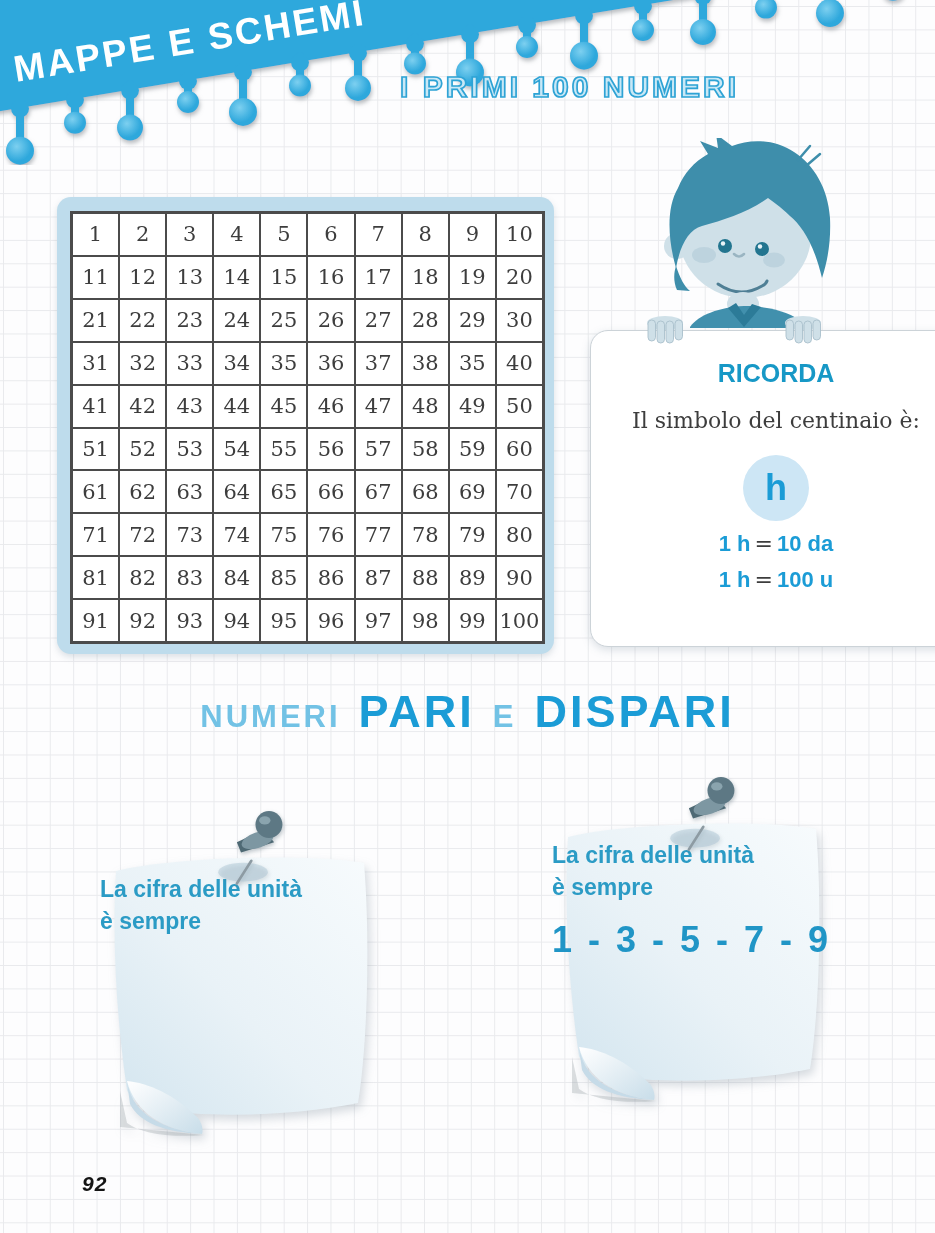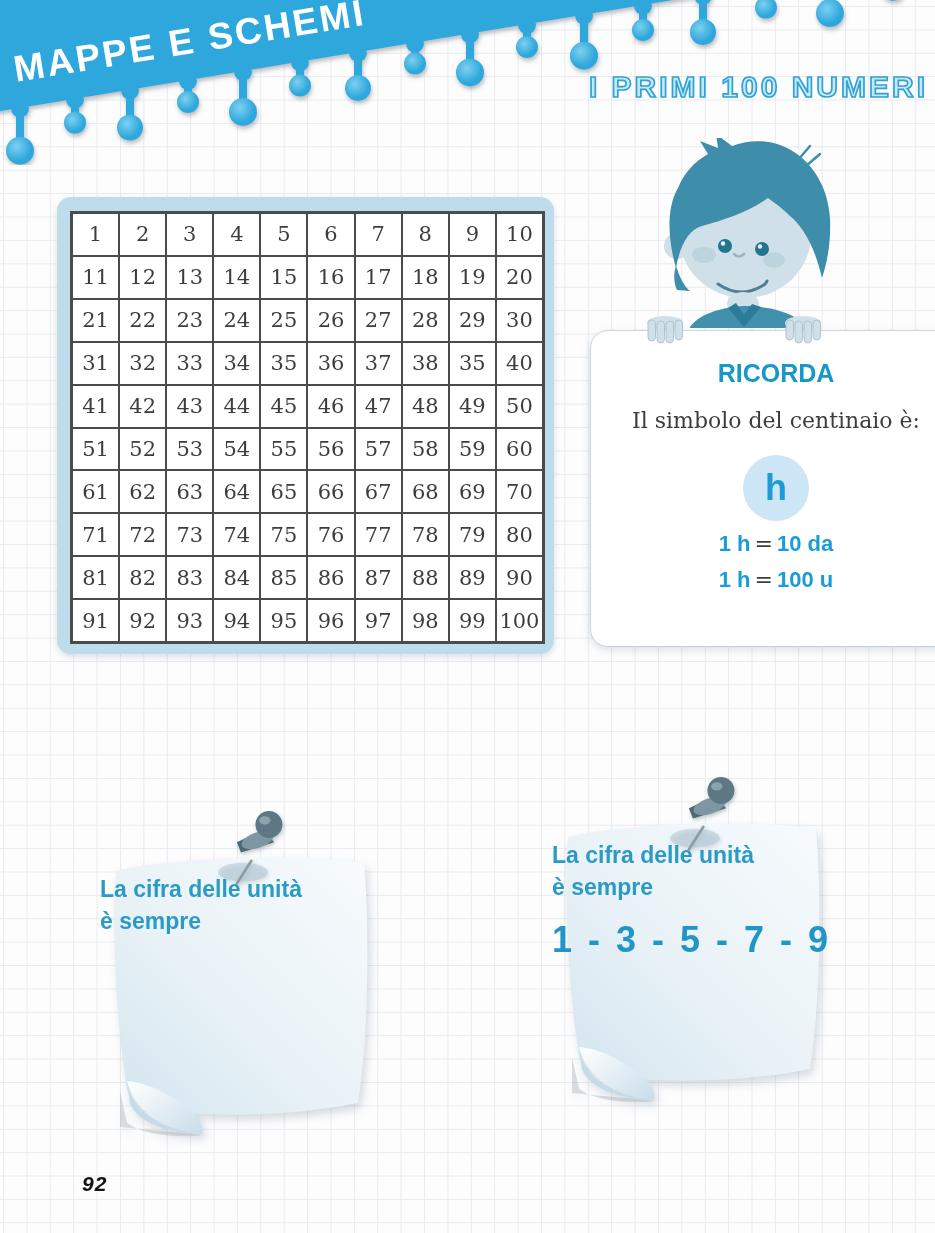--- a/index.html
+++ b/index.html
@@ -14,21 +14,21 @@
     background-position:3px 6px;
   }
   
   .banner{position:absolute;left:0;top:0;width:935px;height:165px;}
   .banner text{
     font-family:"Liberation Sans",sans-serif;font-weight:bold;
     font-size:37px;letter-spacing:2.5px;fill:#fff;
   }
   
   .section-title{
-    position:absolute;top:70px;left:400px;width:528px;text-align:right;
+    position:absolute;top:70px;left:400px;width:528px;
     font-size:30px;font-weight:bold;letter-spacing:3px;
     color:var(--title-fill);-webkit-text-stroke:1.7px var(--title-outline);
     text-stroke:1.7px var(--title-outline);
   }
   
   .grid-panel{
     position:absolute;left:57px;top:197px;width:497px;height:457px;
     background:var(--panel-blue);border-radius:14px;
     box-shadow:0 3px 6px rgba(120,140,155,.25);
   }
@@ -317,20 +317,21 @@
       <span class="h-symbol">h</span>
     </div>
     <div class="eq-line">
       <span class="b">1 h</span><span class="mid">=</span><span class="b">10 da</span><span class="note">(decine)</span>
     </div>
     <div class="eq-line">
       <span class="b">1 h</span><span class="mid">=</span><span class="b">100 u</span><span class="note">(unità)</span>
     </div>
   </div>
 
+  <div class="pd-heading"><span class="hp hp-light">NUMERI</span><span class="hp hp-dark">PARI</span><span class="hp hp-light">E</span><span class="hp hp-dark">DISPARI</span></div>
 
   <div class="note note-left">
     <svg class="paper" viewBox="0 0 280 305">
       <defs>
         <linearGradient id="paperG" x1="1" y1="0" x2="0" y2="1">
           <stop offset="0%" stop-color="#f7fbfd"></stop>
           <stop offset="55%" stop-color="#e9f2f7"></stop>
           <stop offset="100%" stop-color="#d3e5ef"></stop>
         </linearGradient>
         <linearGradient id="curlG" x1="0" y1="0" x2="1" y2="1">

